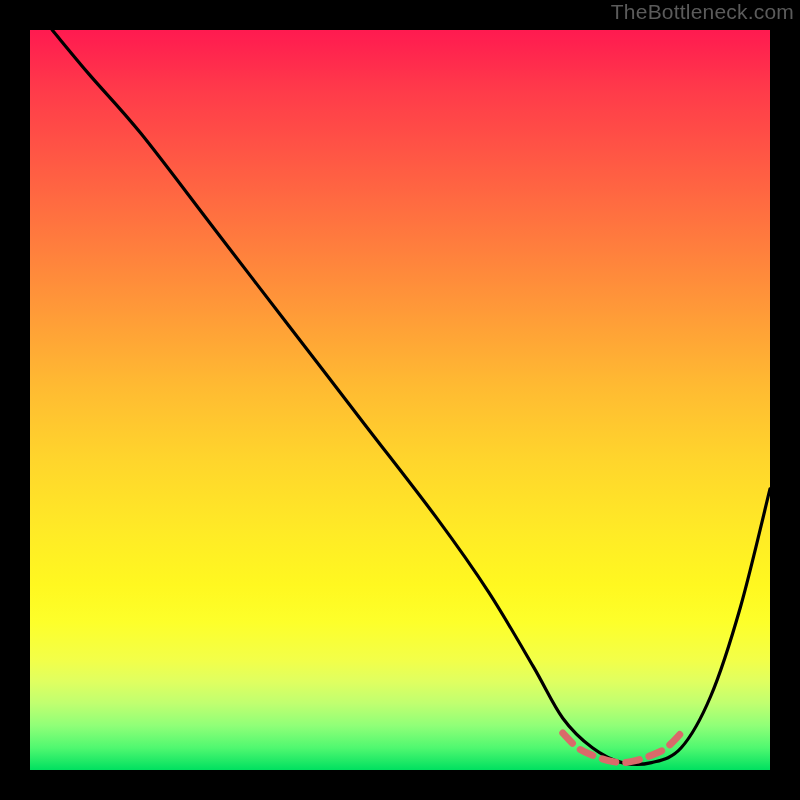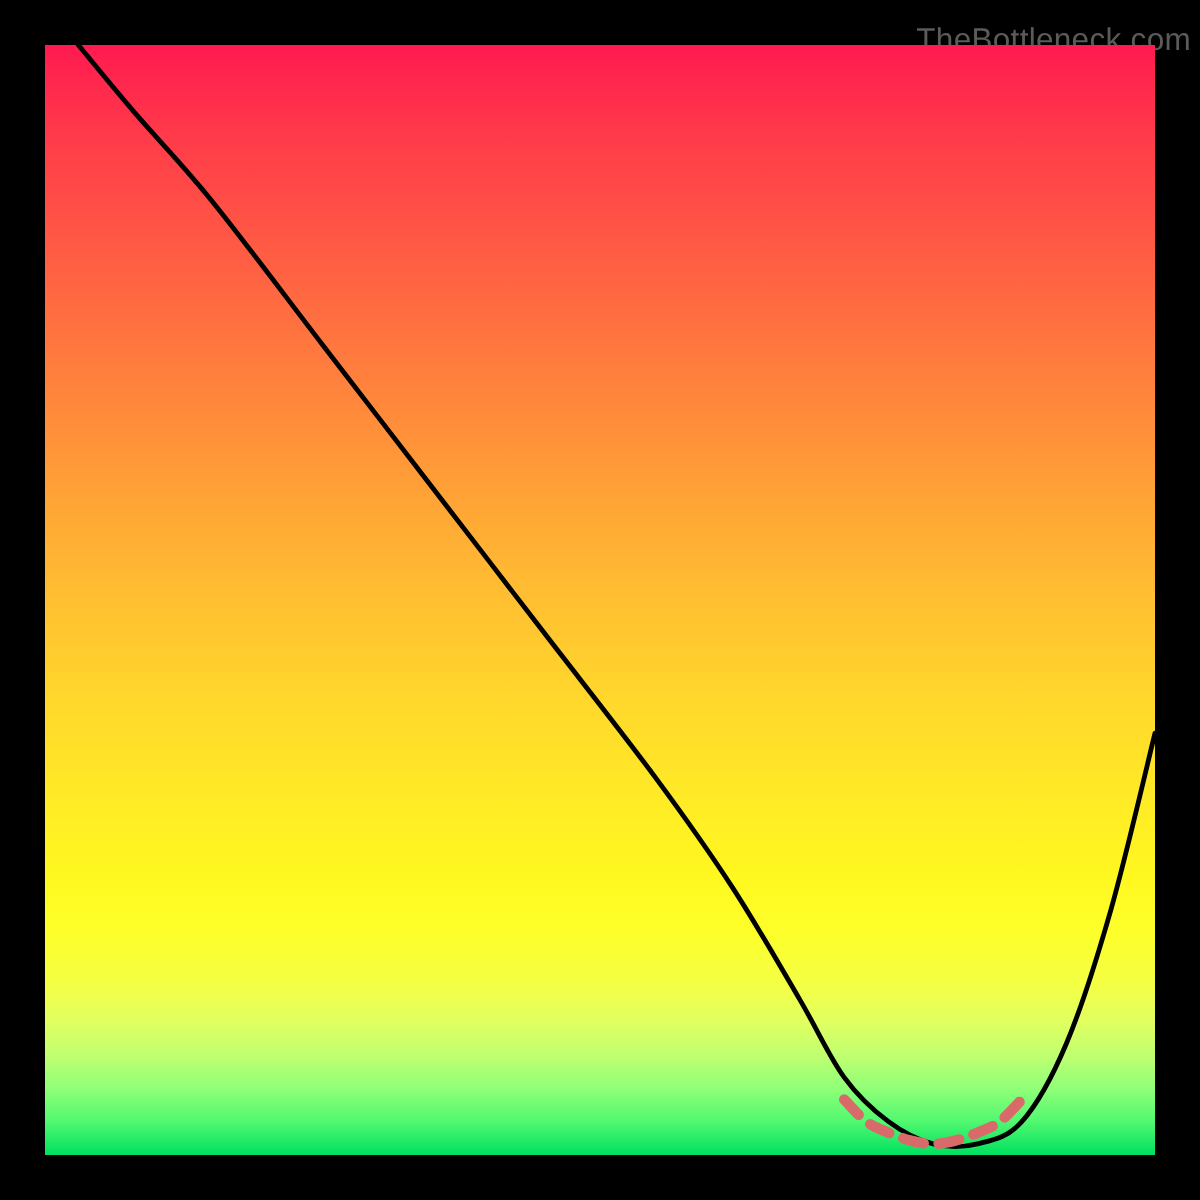--- a/index.html
+++ b/index.html
@@ -12,21 +12,21 @@
     font-family: Arial, Helvetica, sans-serif;
   }
   .frame {
     position: relative;
     width: 800px;
     height: 800px;
     background: #000;
   }
   .watermark {
     position: absolute;
-    top: 15px;
+    top: 0;
     right: 6px;
     color: #5b5b5b;
     font-size: 21px;
     font-weight: 500;
     letter-spacing: 0.2px;
     user-select: none;
   }
   .plot-area {
     position: absolute;
     left: 30px;

